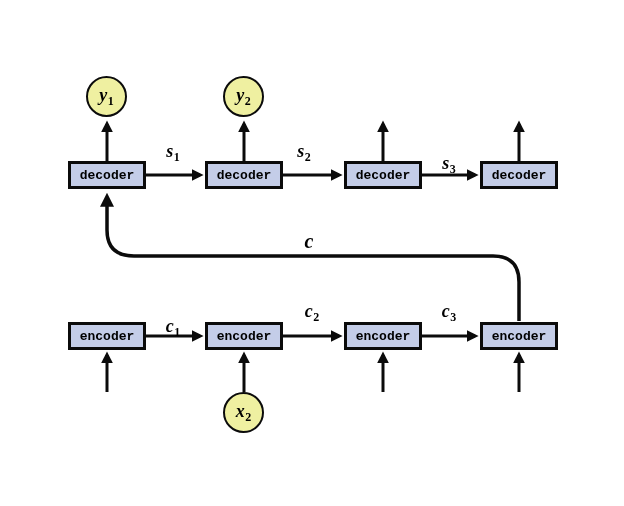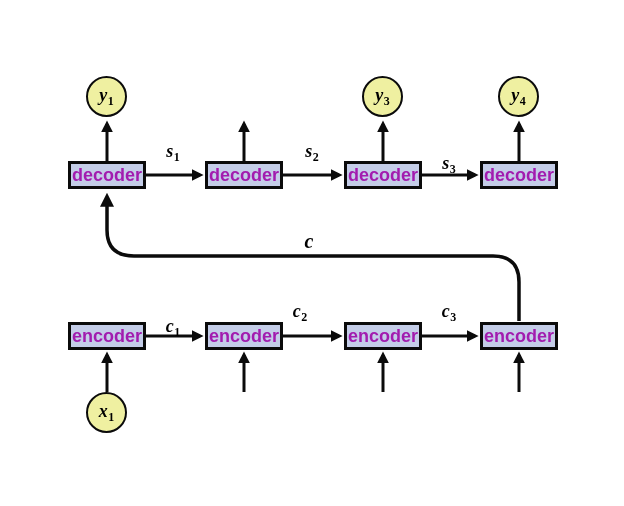--- a/index.html
+++ b/index.html
@@ -35,23 +35,24 @@
     box-sizing: border-box;
     background: var(--node-fill, #c4cde8);
     border: 3px solid var(--node-border, #0b0b0b);
     display: flex;
     align-items: center;
     justify-content: center;
     z-index: 2;
   }
   .node span {
     font-weight: bold;
-    font-size: 18px;
-    color: #a21caf;
+    font-size: 13px;
+    color: #000000;
     letter-spacing: 0;
+    font-family: Liberation Mono, monospace;
   }
   .io-circle {
     position: absolute;
     width: 41px;
     height: 41px;
     box-sizing: border-box;
     background: var(--io-fill, #eff0a1);
     border: 2.5px solid var(--node-border, #0b0b0b);
     border-radius: 50%;
     display: flex;
@@ -112,60 +113,57 @@
 
     <path class="arrow-line" d="M107,392 V355" marker-end="url(#ah)"></path>
     <path class="arrow-line" d="M244,392 V355" marker-end="url(#ah)"></path>
     <path class="arrow-line" d="M383,392 V355" marker-end="url(#ah)"></path>
     <path class="arrow-line" d="M519,392 V355" marker-end="url(#ah)"></path>
   </svg>
 
   <div class="io-circle" style="left:86px;top:76px">
     <span class="mlabel"><span>y</span><span class="sub">1</span></span>
   </div>
-  <div class="io-circle" style="left:362px;top:76px">
-    <span class="mlabel"><span>y</span><span class="sub">3</span></span>
-  </div>
-  <div class="io-circle" style="left:498px;top:76px">
-    <span class="mlabel"><span>y</span><span class="sub">4</span></span>
+  <div class="io-circle" style="left:223px;top:76px">
+    <span class="mlabel"><span>y</span><span class="sub">2</span></span>
   </div>
 
   <div class="node" style="left:68px;top:161px">
       <span>decoder</span>
     </div>
   <div class="node" style="left:205px;top:161px">
       <span>decoder</span>
     </div>
   <div class="node" style="left:344px;top:161px">
       <span>decoder</span>
     </div>
   <div class="node" style="left:480px;top:161px">
       <span>decoder</span>
     </div>
 
   <span class="mlabel edge-label" style="left:173px;top:152px"><span>s</span><span class="sub">1</span></span>
-  <span class="mlabel edge-label" style="left:312px;top:152px"><span>s</span><span class="sub">2</span></span>
+  <span class="mlabel edge-label" style="left:304px;top:152px"><span>s</span><span class="sub">2</span></span>
   <span class="mlabel edge-label" style="left:449px;top:164px"><span>s</span><span class="sub">3</span></span>
 
   <span class="mlabel edge-label context-label" style="left:309px;top:241px"><span>c</span></span>
 
   <div class="node" style="left:68px;top:322px">
       <span>encoder</span>
     </div>
   <div class="node" style="left:205px;top:322px">
       <span>encoder</span>
     </div>
   <div class="node" style="left:344px;top:322px">
       <span>encoder</span>
     </div>
   <div class="node" style="left:480px;top:322px">
       <span>encoder</span>
     </div>
 
   <span class="mlabel edge-label" style="left:173px;top:327px"><span>c</span><span class="sub">1</span></span>
-  <span class="mlabel edge-label" style="left:300px;top:312px"><span>c</span><span class="sub">2</span></span>
+  <span class="mlabel edge-label" style="left:312px;top:312px"><span>c</span><span class="sub">2</span></span>
   <span class="mlabel edge-label" style="left:449px;top:312px"><span>c</span><span class="sub">3</span></span>
 
-  <div class="io-circle" style="left:86px;top:392px">
-    <span class="mlabel"><span>x</span><span class="sub">1</span></span>
+  <div class="io-circle" style="left:223px;top:392px">
+    <span class="mlabel"><span>x</span><span class="sub">2</span></span>
   </div>
 
 </div>
 
 </body></html>

